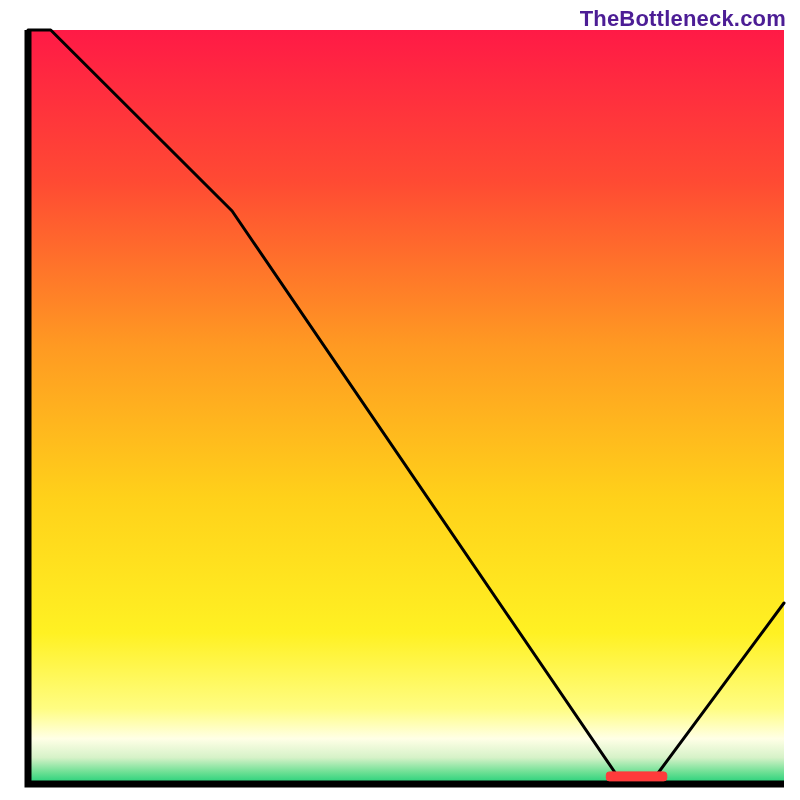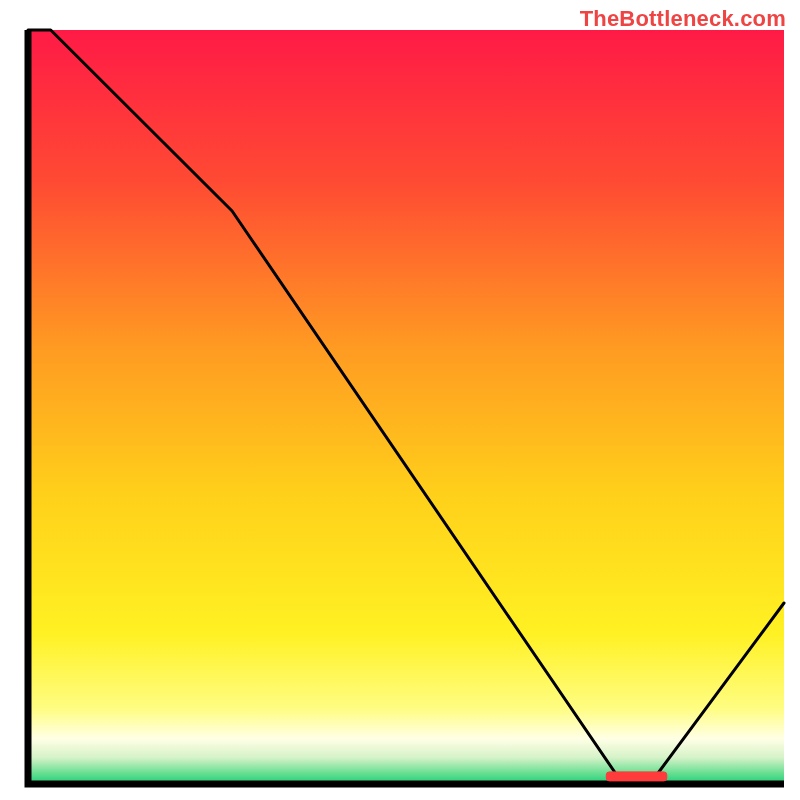--- a/index.html
+++ b/index.html
@@ -14,21 +14,21 @@
     position: relative;
     width: 800px;
     height: 800px;
   }
   .watermark {
     position: absolute;
     top: 6px;
     right: 14px;
     font-size: 22px;
     font-weight: 600;
-    color: #ef4444;
+    color: #4c1d95;
     letter-spacing: 0.2px;
   }
   svg.chart {
     position: absolute;
     left: 0;
     top: 0;
   }
 </style>
 </head>
 <body>

